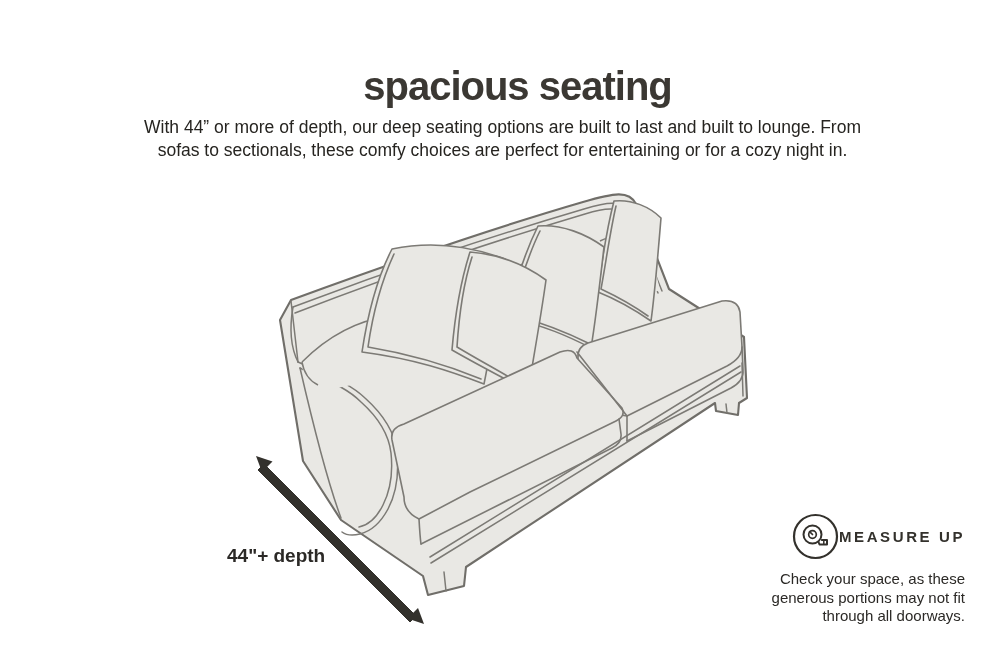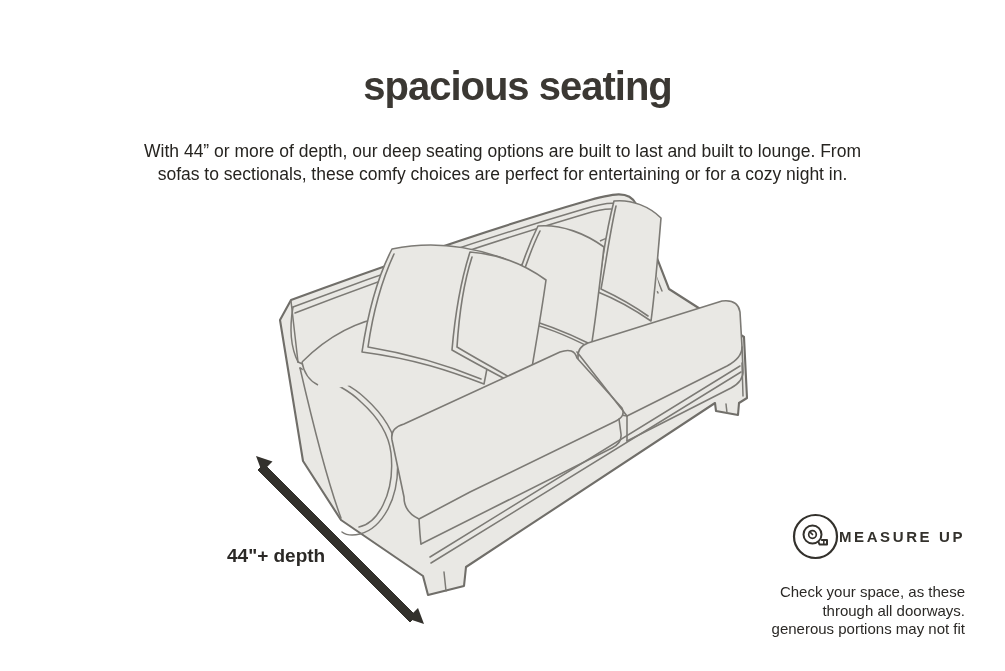--- a/index.html
+++ b/index.html
@@ -16,42 +16,41 @@
     text-align:center;
     font-size:40px;font-weight:bold;letter-spacing:-1px;
     color:#3b3833;line-height:42px;
     margin:15px;
   }
   .intro{
     position:absolute;top:116px;left:0;width:100%;
     text-align:center;
     font-size:17.5px;line-height:23px;
     color:#262420;
-    margin-top:24px;
   }
   .scene{
     position:absolute;top:0;left:0;width:1005px;height:671px;
   }
   .dim-label{
     position:absolute;top:545px;left:227px;
     font-size:19px;font-weight:bold;color:#2b2926;
     white-space:nowrap;
   }
   .measure-up{
     position:absolute;top:513px;right:40px;width:214px;
   }
   .mu-head{
     display:flex;align-items:center;justify-content:flex-end;
   }
   .mu-heading{
     font-size:15px;font-weight:bold;letter-spacing:2.6px;
     color:#33312c;white-space:nowrap;
   }
   .mu-note{
-    margin-top:23px;
+    margin-top:10px;
     text-align:right;
     font-size:15px;line-height:18.5px;color:#2b2926;
   }
 </style>
 </head>
 <body>
 
 <div class="canvas">
 
   <h1 class="page-title">spacious seating</h1>
@@ -148,18 +147,18 @@
           <circle cx="20.5" cy="21.5" r="3.8" stroke-width="1.7"></circle>
           <path d="M 17.6,18.6 L 20.5,21.5" stroke-width="1.7"></path>
           <path d="M 26.5,29 L 27.5,31.5 L 35,31.5 L 35,27 L 29.8,27" stroke-width="2"></path>
           <path d="M 31.8,27.5 L 31.8,31" stroke-width="1.5"></path>
         </g>
       </svg>
       <span class="mu-heading">MEASURE UP</span>
     </div>
     <div class="mu-note">
       <div>Check your space, as these</div>
+      <div>generous portions may not fit</div>
       <div>through all doorways.</div>
-      <div>generous portions may not fit</div>
     </div>
   </div>
 
 </div>
 
 </body></html>

